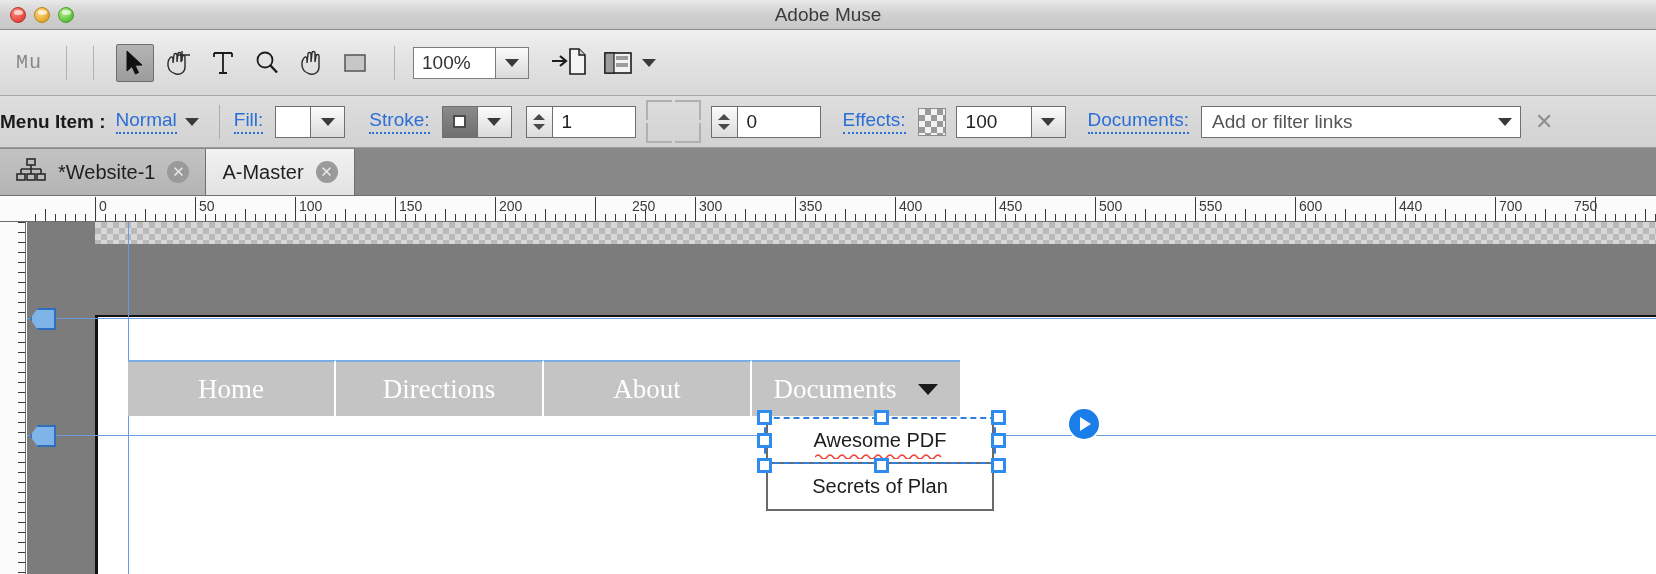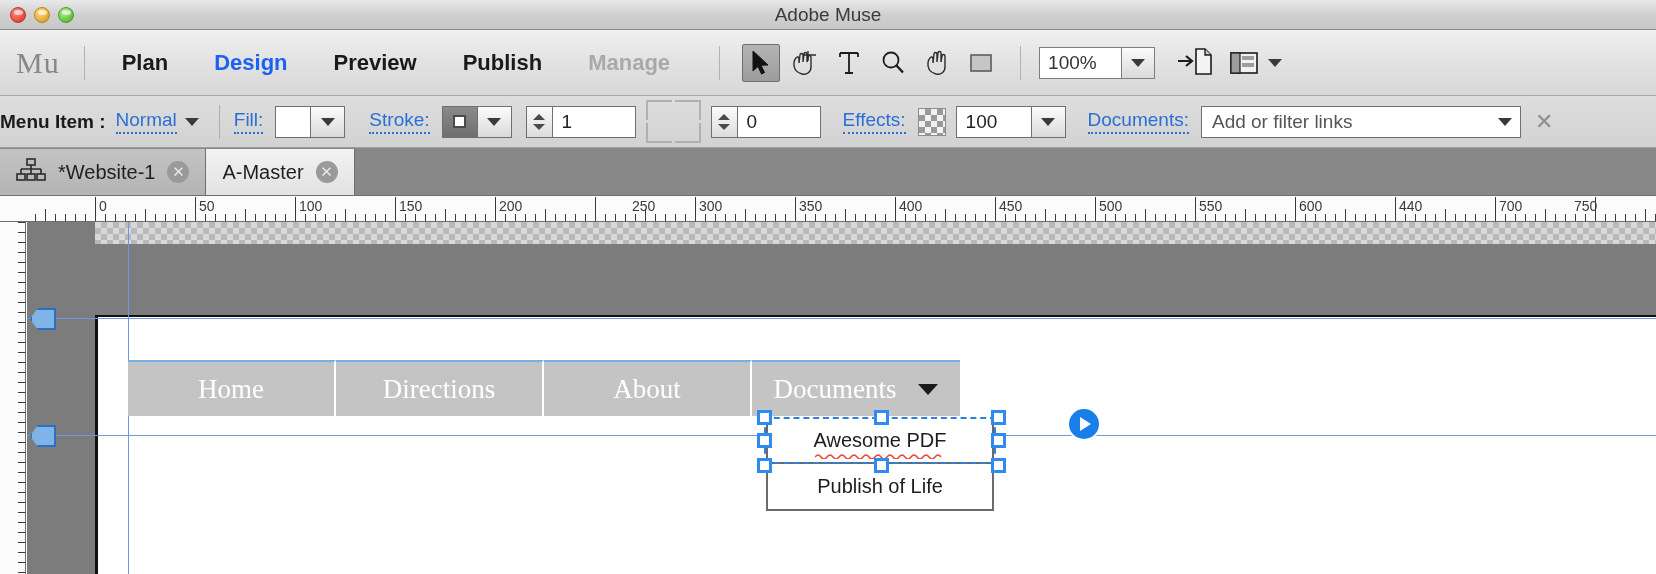--- a/index.html
+++ b/index.html
@@ -34,22 +34,22 @@
   }
 
   
   .maintoolbar {
     position: absolute; left: 0; top: 30px; width: 1656px; height: 66px;
     background: linear-gradient(to bottom, #f0f0f0 0%, #e3e3e3 45%, #d8d8d8 100%);
     border-bottom: 1px solid #a8a8a8;
     display: flex; align-items: center;
   }
   .mu-logo {
-    font-size: 30px; color: #888; letter-spacing: 1px;
-    padding: 0 24px 0 16px; font-family: Liberation Serif, serif;
+    font-size: 20px; color: #888; letter-spacing: 1px;
+    padding: 0 24px 0 16px; font-family: Liberation Mono, monospace;
   }
   .vrule { width: 1px; height: 34px; background: #b2b2b2; }
   .modes { display: flex; align-items: center; gap: 0px; margin-left: 14px; }
   .mode {
     font-size: 22px; color: #1a1a1a; padding: 0 23px; cursor: default;
   }
   .mode.active { color: #1a62ef; font-weight: bold; }
   .mode.disabled { color: #a9a9a9; }
   .mode.bold { font-weight: bold; }
 
@@ -260,27 +260,20 @@
       <span class="light yellow"></span>
       <span class="light green"></span>
     </div>
     <div class="title-text">Adobe Muse</div>
   </div>
 
   <div class="maintoolbar">
     <div class="mu-logo">Mu</div>
     <div class="vrule"></div>
 
-    <div class="modes">
-      <span class="mode bold">Plan</span>
-      <span class="mode active">Design</span>
-      <span class="mode bold">Preview</span>
-      <span class="mode bold">Publish</span>
-      <span class="mode bold disabled">Manage</span>
-    </div>
 
     <div class="vrule" style="margin-left:26px;"></div>
 
     <div class="toolgroup">
       <span class="tool selected">
         <svg width="20" height="26" viewBox="0 0 20 26">
           <path d="M2 1 L2 21 L7 16.5 L10.5 24 L13.5 22.6 L10 15.2 L17 15 Z" fill="#111" stroke="#111" stroke-width="1"></path>
         </svg>
       </span>
       <span class="tool">
@@ -665,21 +658,21 @@
     </div>
 
     <div class="submenu">
       <div class="subitem first">
         <span>Awesome PDF</span>
         <svg class="squiggle" viewBox="0 0 130 6" preserveAspectRatio="none">
           <path d="M0 4 Q3 0 6 4 T12 4 T18 4 T24 4 T30 4 T36 4 T42 4 T48 4 T54 4 T60 4 T66 4 T72 4 T78 4 T84 4 T90 4 T96 4 T102 4 T108 4 T114 4 T120 4 T126 4" fill="none" stroke="#e8443a" stroke-width="1.4"></path>
         </svg>
       </div>
       <div class="subitem">
-        <span>Publish of Life</span>
+        <span>Secrets of Plan</span>
       </div>
     </div>
 
     <div class="selbox">
       <span class="handle" style="left:-9px;  top:-9px;"></span>
       <span class="handle" style="left:108px; top:-9px;"></span>
       <span class="handle" style="left:225px; top:-9px;"></span>
       <span class="handle" style="left:-9px;  top:14px;"></span>
       <span class="handle" style="left:225px; top:14px;"></span>
       <span class="handle" style="left:-9px;  top:39px;"></span>

